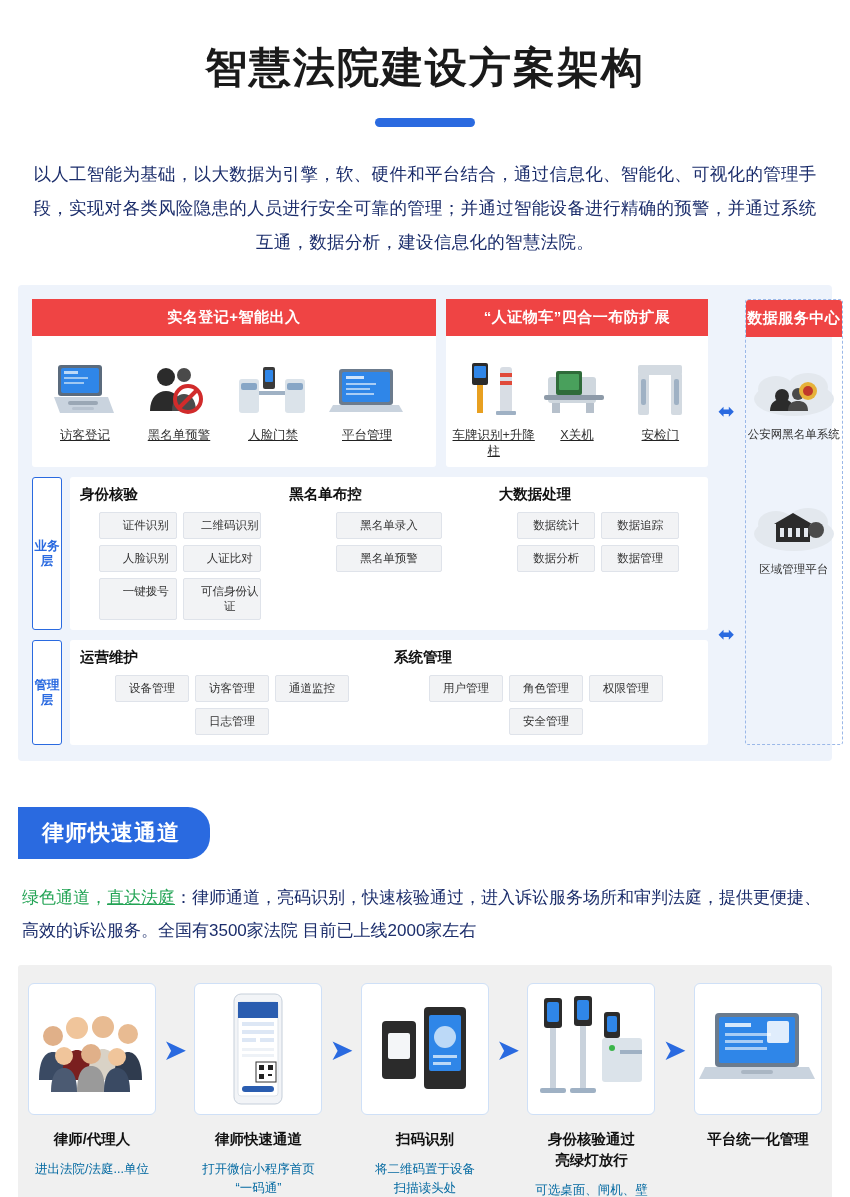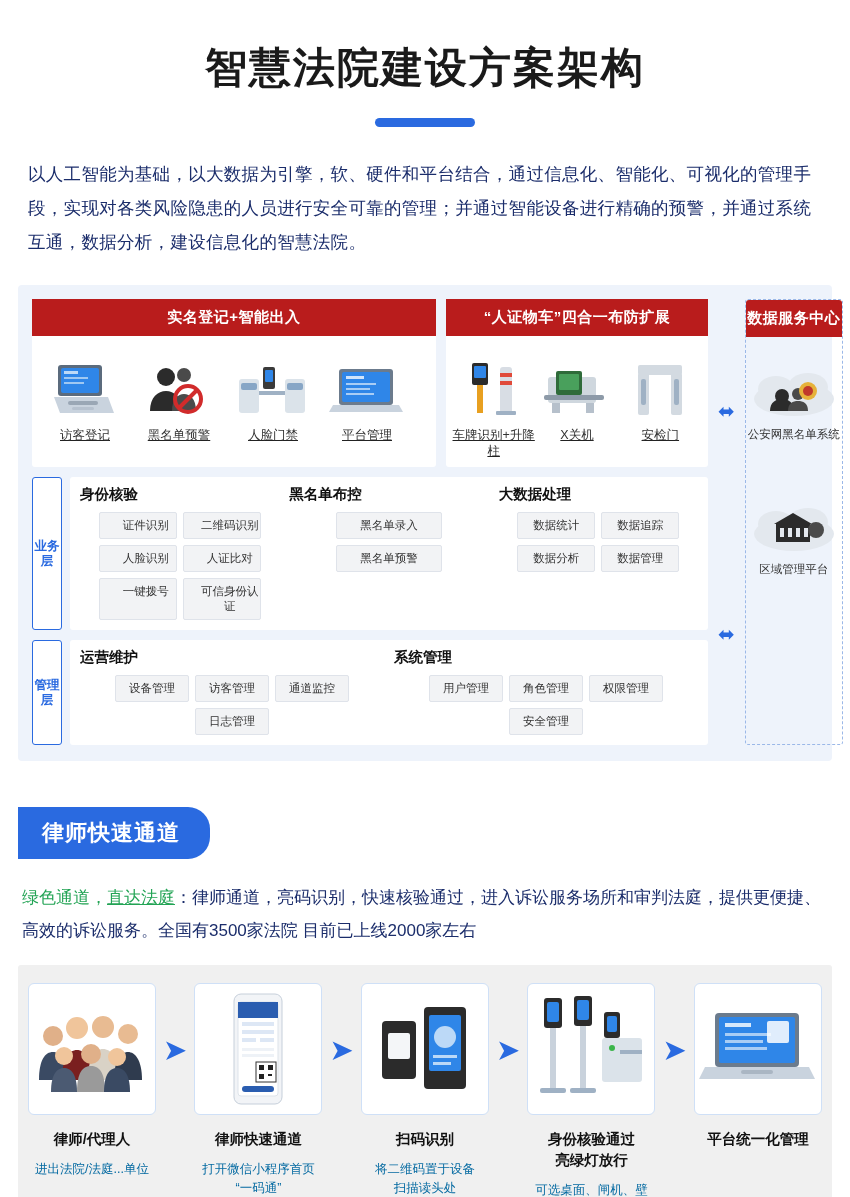--- a/index.html
+++ b/index.html
@@ -23,39 +23,39 @@
   }
   .hero-underline {
     width: 100px; height: 9px; border-radius: 5px;
     background: #2a6ae0; margin: 22px auto 0;
   }
   .intro {
     margin: 30px 28px 0;
     font-size: 17.5px;
     line-height: 34px;
     color: #1b2d6b;
-    text-align: left;
+    text-align: center;
     letter-spacing: 0.3px;
   }
 
   
   .arch {
     margin: 26px 18px 0;
     background: #eef3fb;
     border-radius: 4px;
     padding: 14px 14px 16px;
     display: flex;
     gap: 10px;
   }
   .arch-left { width: 676px; display: flex; flex-direction: column; gap: 10px; }
   .top-row { display: flex; gap: 10px; }
 
   .panel { background: #ffffff; border-radius: 3px; }
   .panel-title {
-    background: #b91c1c;
+    background: #ef4444;
     color: #fff;
     font-size: 15px;
     font-weight: bold;
     text-align: center;
     padding: 9px 0;
     letter-spacing: 0.5px;
   }
   .panel-body { padding: 21px 6px 8px; display: flex; justify-content: flex-start; text-decoration: underline; }
 
   .p1 { width: 404px; }

